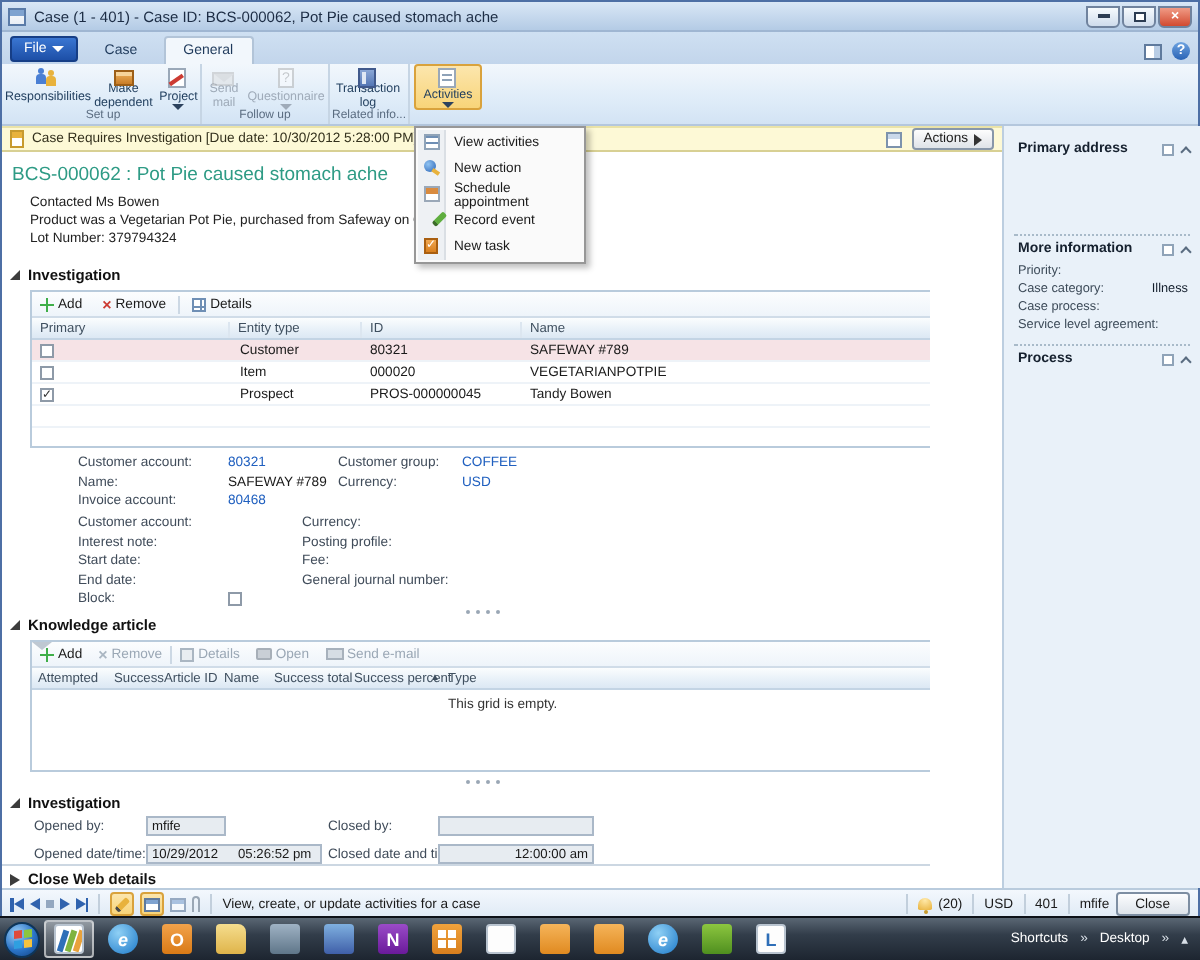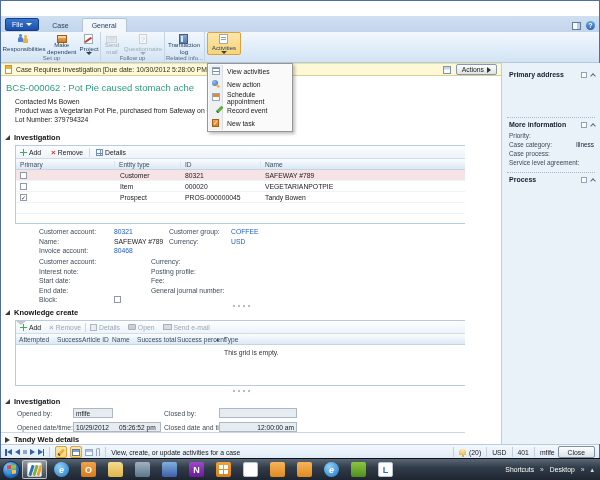--- a/index.html
+++ b/index.html
@@ -146,20 +146,35 @@
   .ax-ic i{position:absolute;width:3px;height:11px;top:2px;transform:rotate(18deg)}
   .tb-right{margin-left:auto;display:flex;align-items:center;gap:6px;color:#fff;font-size:6.8px;padding-right:4px}
   .tb-right .dim{color:#d7dee6}
 </style>
 </head>
 <body>
 
 <div class="screen">
   <div class="win">
 
+    <div class="titlebar">
+      <span class="form-ico"></span>
+      <span class="title-text">Case (1 - 401) - Case ID: BCS-000062, Pot Pie caused stomach ache</span>
+      <span class="winbtns">
+        <span class="winbtn">
+            <span class="glyph-min"></span>
+          </span>
+        <span class="winbtn">
+            <span class="glyph-restore"></span>
+          </span>
+        <span class="winbtn close">
+            <span>×</span>
+          </span>
+      </span>
+    </div>
 
     <div class="tabrow">
       <span class="filetab">
         <span>File</span>
         <span class="tri-d w"></span>
       </span>
       <span class="tab">Case</span>
       <span class="tab active">General</span>
       <span class="tabrow-icons">
         <span class="layout-ico"></span>
@@ -357,21 +372,21 @@
           <span class="lb">Fee:</span>
         </div>
       <div class="frow" style="left:150px;top:209.5px">
           <span class="lb">General journal number:</span>
         </div>
 
       <span class="dots" style="left:232px;top:229px"></span>
 
       <div class="sec-head" style="top:232px">
         <span class="exp-open"></span>
-        <span>Knowledge create</span>
+        <span>Knowledge article</span>
       </div>
       <div class="gridbox" style="top:244px;height:66px">
         <div class="gtoolbar" style="gap:8px">
           <span class="tbtn">
               <span class="plus"></span>
               <span>Add</span>
             </span>
           <span class="tbtn disabled">
               <span class="xmark gray">×</span>
               <span>Remove</span>
@@ -425,21 +440,21 @@
         <span style="margin-left:10px">05:26:52 pm</span>
       </div>
       <div class="frow" style="left:163px;top:347px">
           <span class="lb">Closed date and time:</span>
         </div>
       <div class="inputbox" style="left:218px;top:346px;width:78px;justify-content:flex-end">12:00:00 am</div>
 
       <div class="sep-line" style="top:356px"></div>
       <div class="sec-head" style="top:359px">
         <span class="exp-closed"></span>
-        <span>Tandy Web details</span>
+        <span>Close Web details</span>
       </div>
 
       <div class="vscroll">
         <span class="sbtn" style="top:0">
             <span class="tri-u-s"></span>
           </span>
         <span class="sbtn" style="bottom:0;border-bottom:none;border-top:1px solid #c8d4e1">
             <span class="tri-d-s"></span>
           </span>
       </div>

